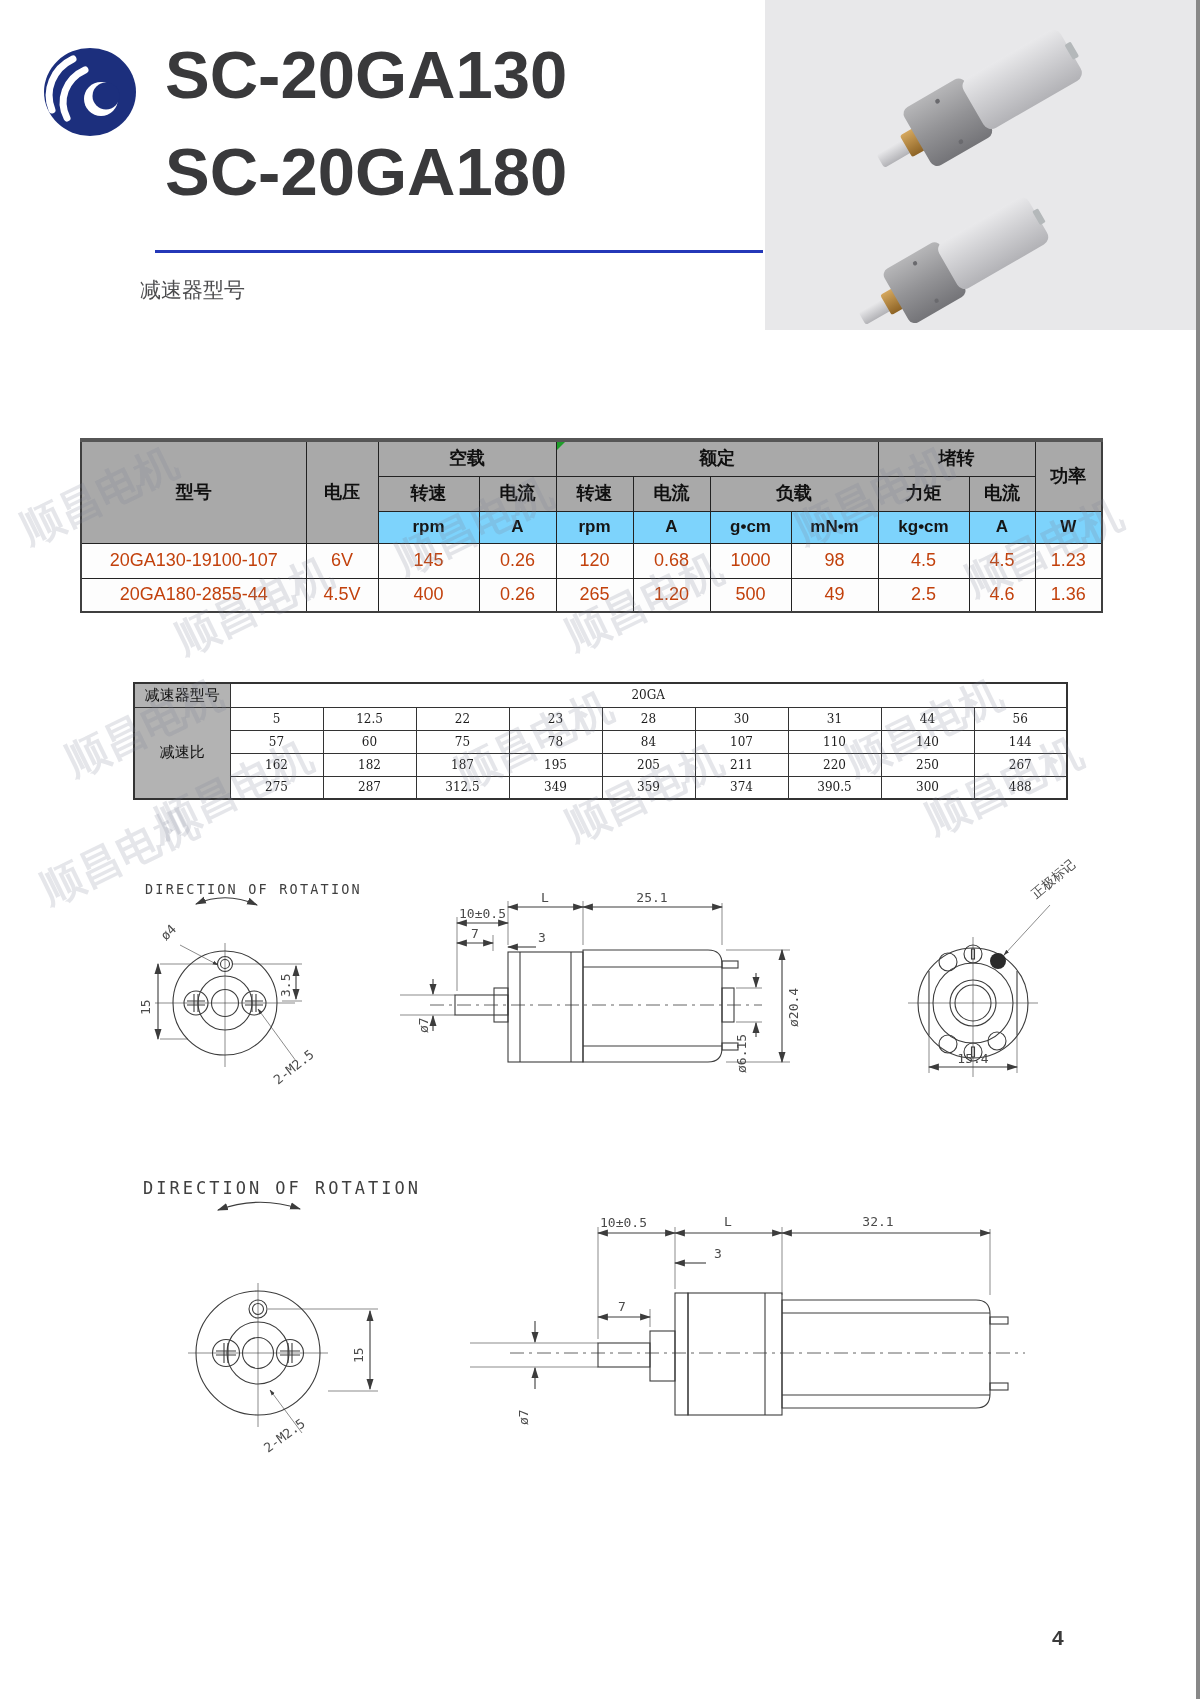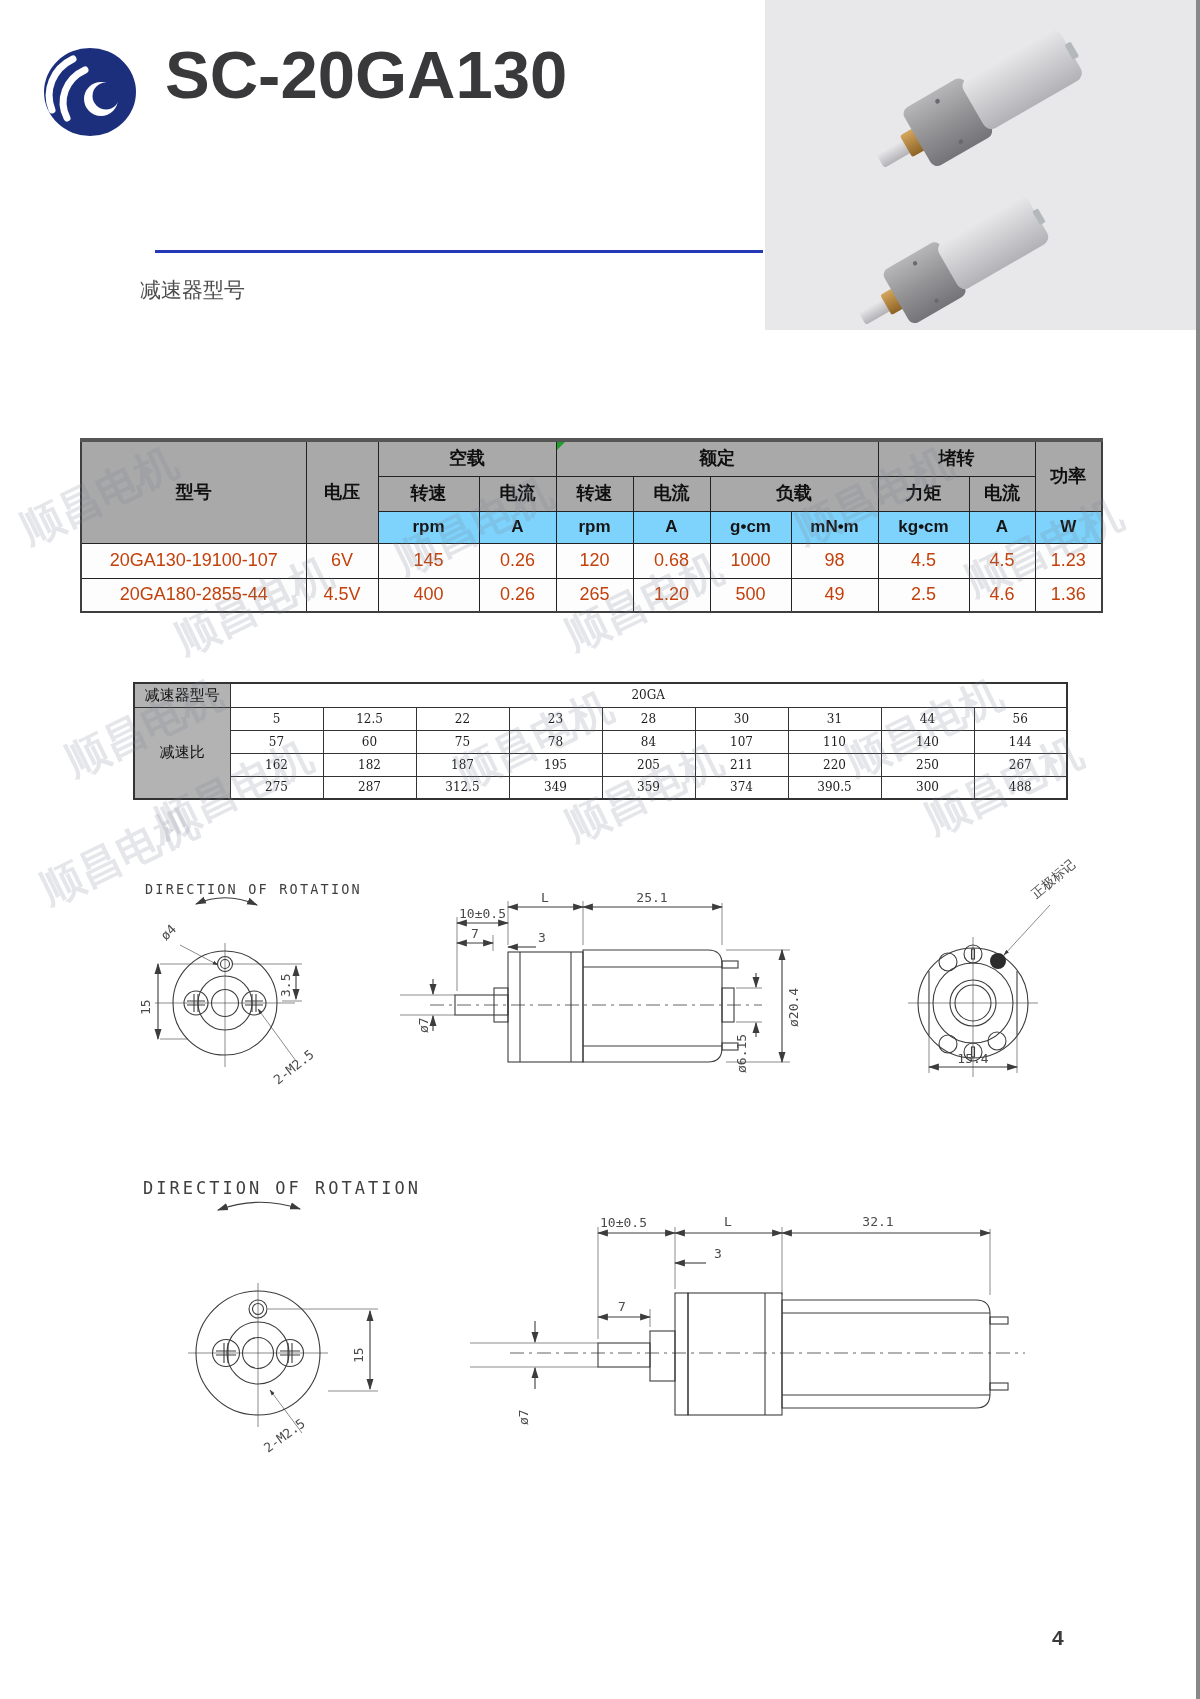--- a/index.html
+++ b/index.html
@@ -56,20 +56,21 @@
   <svg class="logo" viewBox="0 0 96 92">
     <ellipse cx="48" cy="46" rx="46" ry="44" fill="#1c2f7d"></ellipse>
     <path d="M10,64 A44,41 0 0 1 31,13" stroke="#fff" stroke-width="7" fill="none" stroke-linecap="round"></path>
     <path d="M25,72 A39,36 0 0 1 43,24" stroke="#fff" stroke-width="7" fill="none" stroke-linecap="round"></path>
     <circle cx="59" cy="53" r="17" fill="#fff"></circle>
     <circle cx="64" cy="50" r="13.5" fill="#1c2f7d"></circle>
   </svg>
 
   <div class="titles">
     <div>SC-20GA130</div>
+    <div>SC-20GA180</div>
   </div>
   <div class="divider"></div>
   <div class="subtitle">减速器型号</div>
 
   <svg class="photo-panel" viewBox="0 0 435 330">
     <defs>
       <linearGradient id="gBody" x1="0" y1="0" x2="0" y2="1">
         <stop offset="0" stop-color="#e9e9eb"></stop>
           <stop offset="0.45" stop-color="#d0d0d3"></stop>
           <stop offset="1" stop-color="#b2b2b6"></stop>

